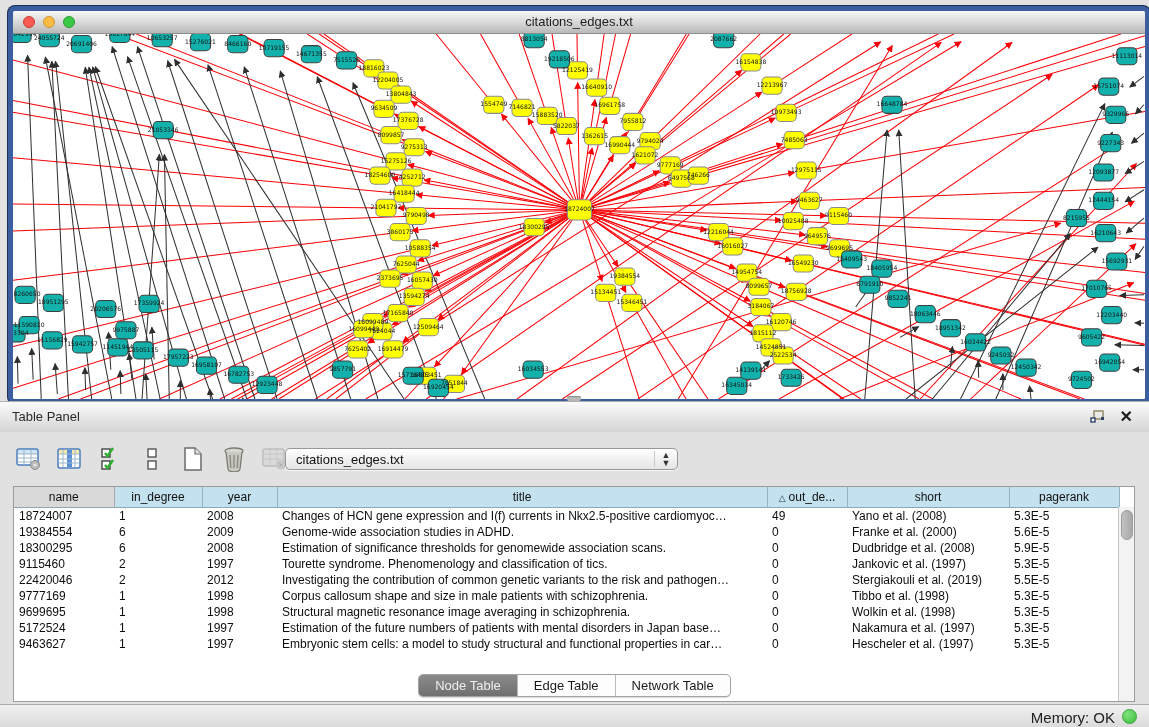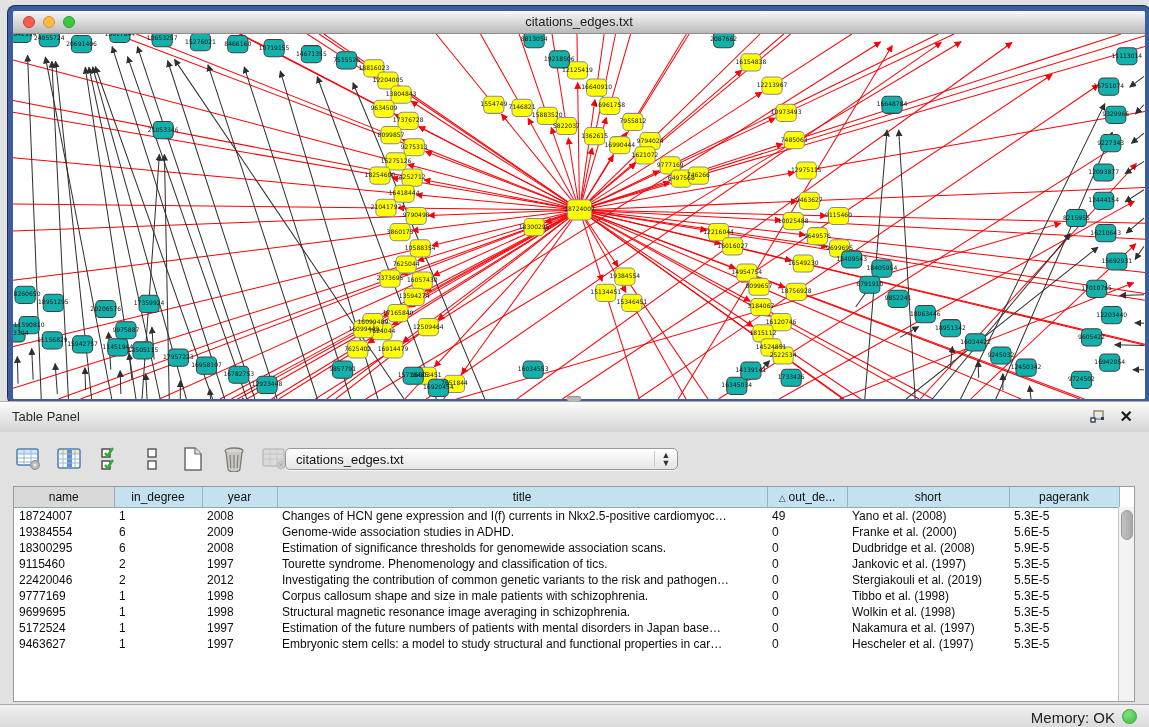--- a/index.html
+++ b/index.html
@@ -748,19 +748,26 @@
               <td>Hescheler et al. (1997)</td>
               <td>5.3E-5</td>
             </tr>
           </tbody>
       </table>
       <div class="vscroll">
         <div class="vthumb"></div>
       </div>
     </div>
 
+    <div class="tabs">
+      <div class="seg" id="seg-tabs">
+          <button class="active">Node Table</button>
+          <button class="">Edge Table</button>
+          <button class="">Network Table</button>
+        </div>
+    </div>
 
     <div class="statusbar">
       <span class="mem">Memory: OK</span>
       <span class="memdot"></span>
     </div>
   </div>
 </div>
 
 </body></html>

